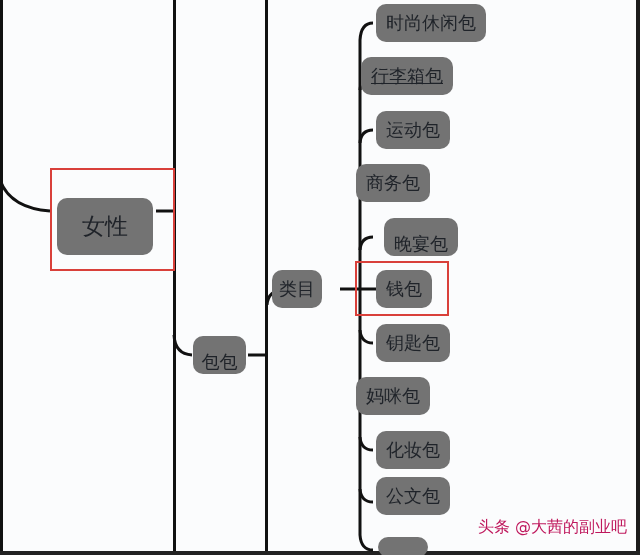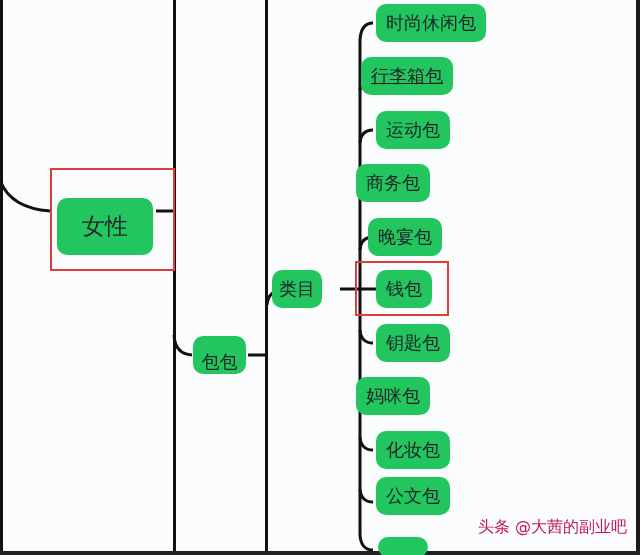--- a/index.html
+++ b/index.html
@@ -4,21 +4,21 @@
 <style>
   html, body { margin: 0; padding: 0; }
   body {
     width: 640px; height: 555px; position: relative; overflow: hidden;
     background: #fbfcfd;
     font-family: "DejaVu Sans", "Liberation Sans", sans-serif;
     color: #1f2329;
   }
   .vline { position: absolute; top: 0; width: 3px; background: #111; }
   .node {
-    position: absolute; background: #22c55e; border-radius: 10px;
+    position: absolute; background: #737373; border-radius: 10px;
     display: flex; align-items: center; justify-content: center;
     white-space: nowrap;
   }
   .node.root { font-size: 23px; }
   .node.mid { font-size: 18px; }
   .node.leaf { font-size: 18px; justify-content: flex-start; padding-left: 10px; box-sizing: border-box; }
   .highlight { position: absolute; border: 2px solid #d9403a; box-sizing: border-box; }
   .watermark {
     position: absolute; left: 478px; top: 517px; font-size: 16px; color: #be185d;
     text-shadow: 0 0 2px #fff, 0 0 2px #fff;
@@ -82,21 +82,21 @@
 </div>
 <div class="node leaf" style="left:361px;top:57px;width:92px;height:38px;text-decoration:underline;">
   <span>行李箱包</span>
 </div>
 <div class="node leaf" style="left:376px;top:111px;width:74px;height:38px;">
   <span>运动包</span>
 </div>
 <div class="node leaf" style="left:356px;top:164px;width:74px;height:38px;">
   <span>商务包</span>
 </div>
-<div class="node leaf" style="left:368px;top:218px;width:74px;height:38px;">
+<div class="node leaf" style="left:384px;top:218px;width:74px;height:38px;align-items:flex-end;">
   <span>晚宴包</span>
 </div>
 <div class="node leaf" style="left:376px;top:270px;width:56px;height:38px;">
   <span>钱包</span>
 </div>
 <div class="highlight" style="left:355px;top:261px;width:94px;height:55px;"></div>
 <div class="node leaf" style="left:376px;top:324px;width:74px;height:38px;">
   <span>钥匙包</span>
 </div>
 <div class="node leaf" style="left:356px;top:377px;width:74px;height:38px;">

